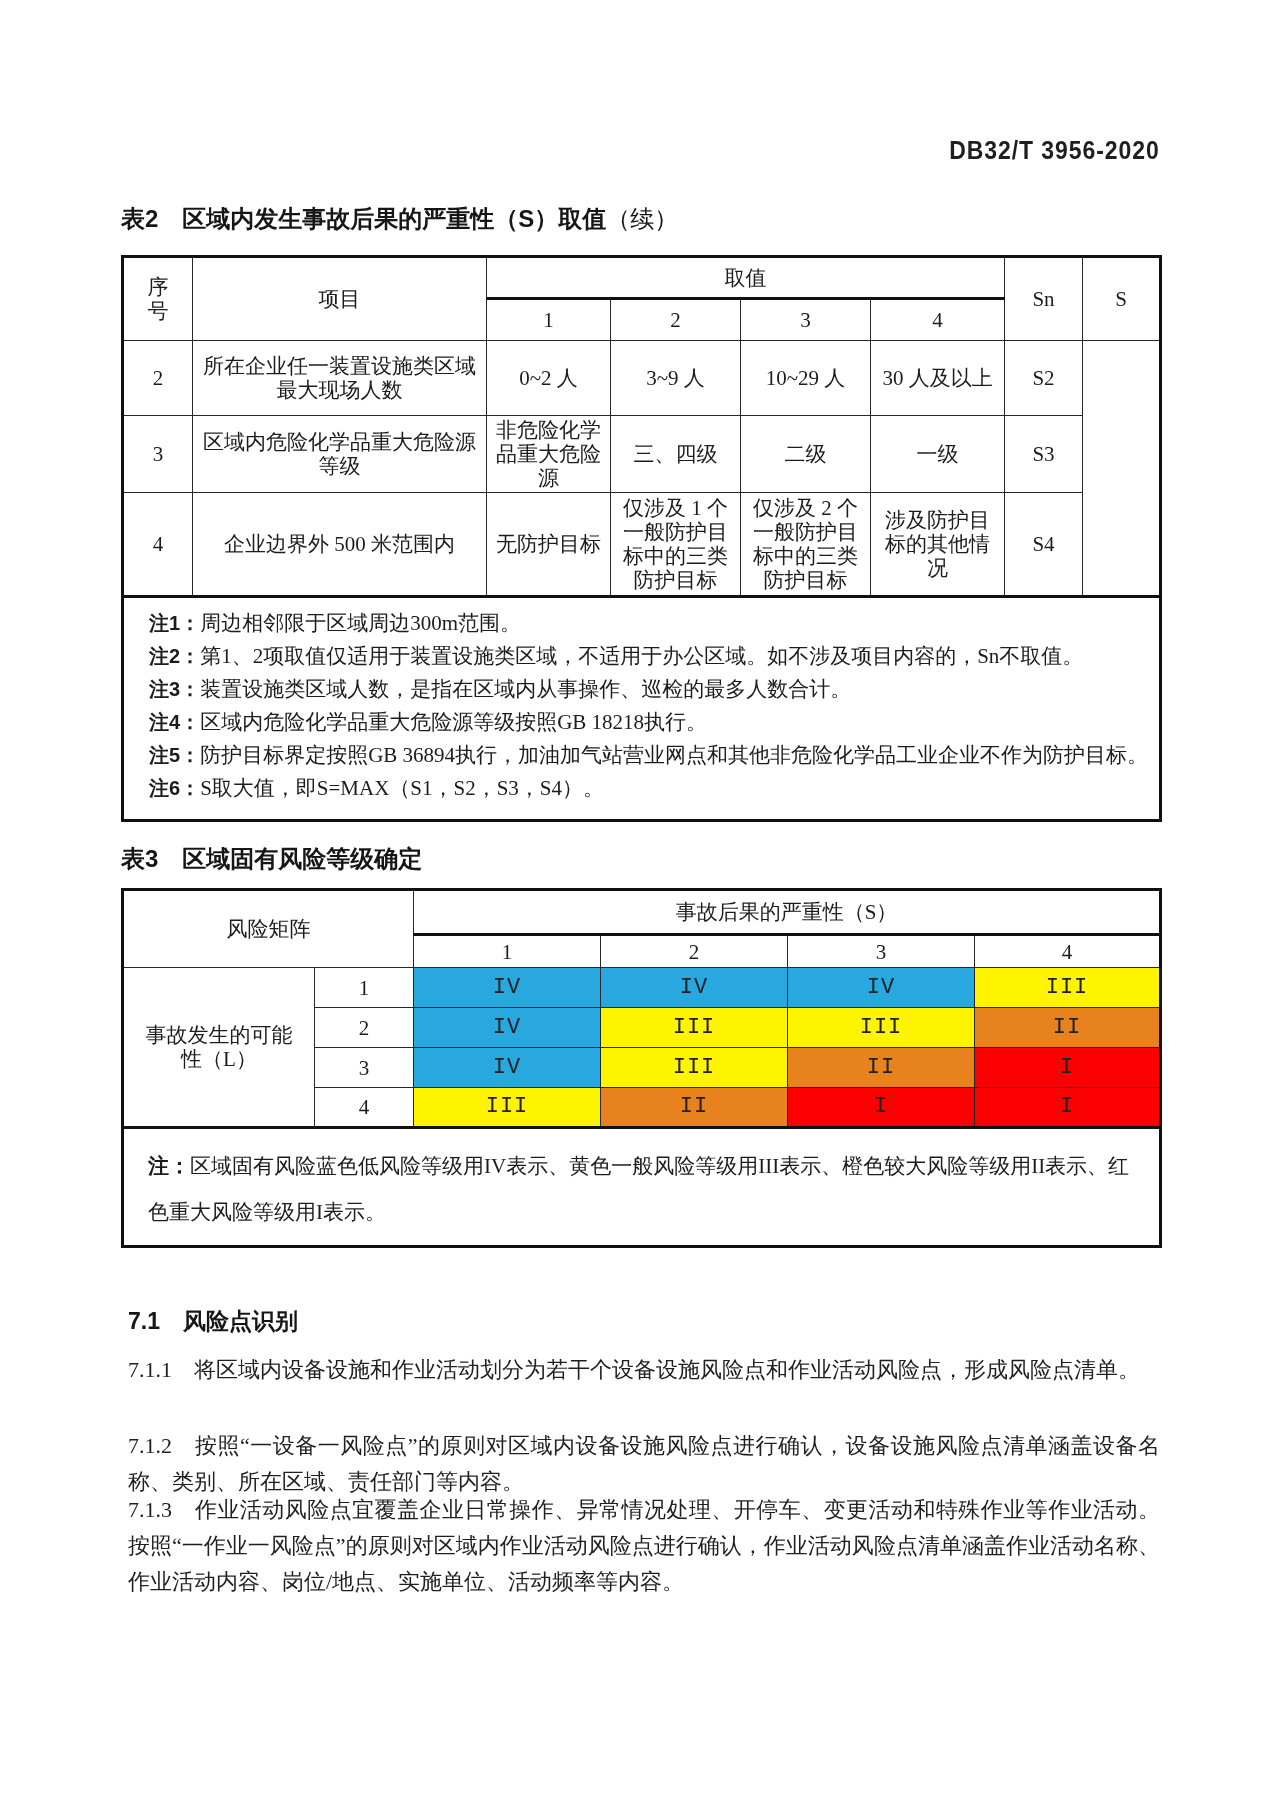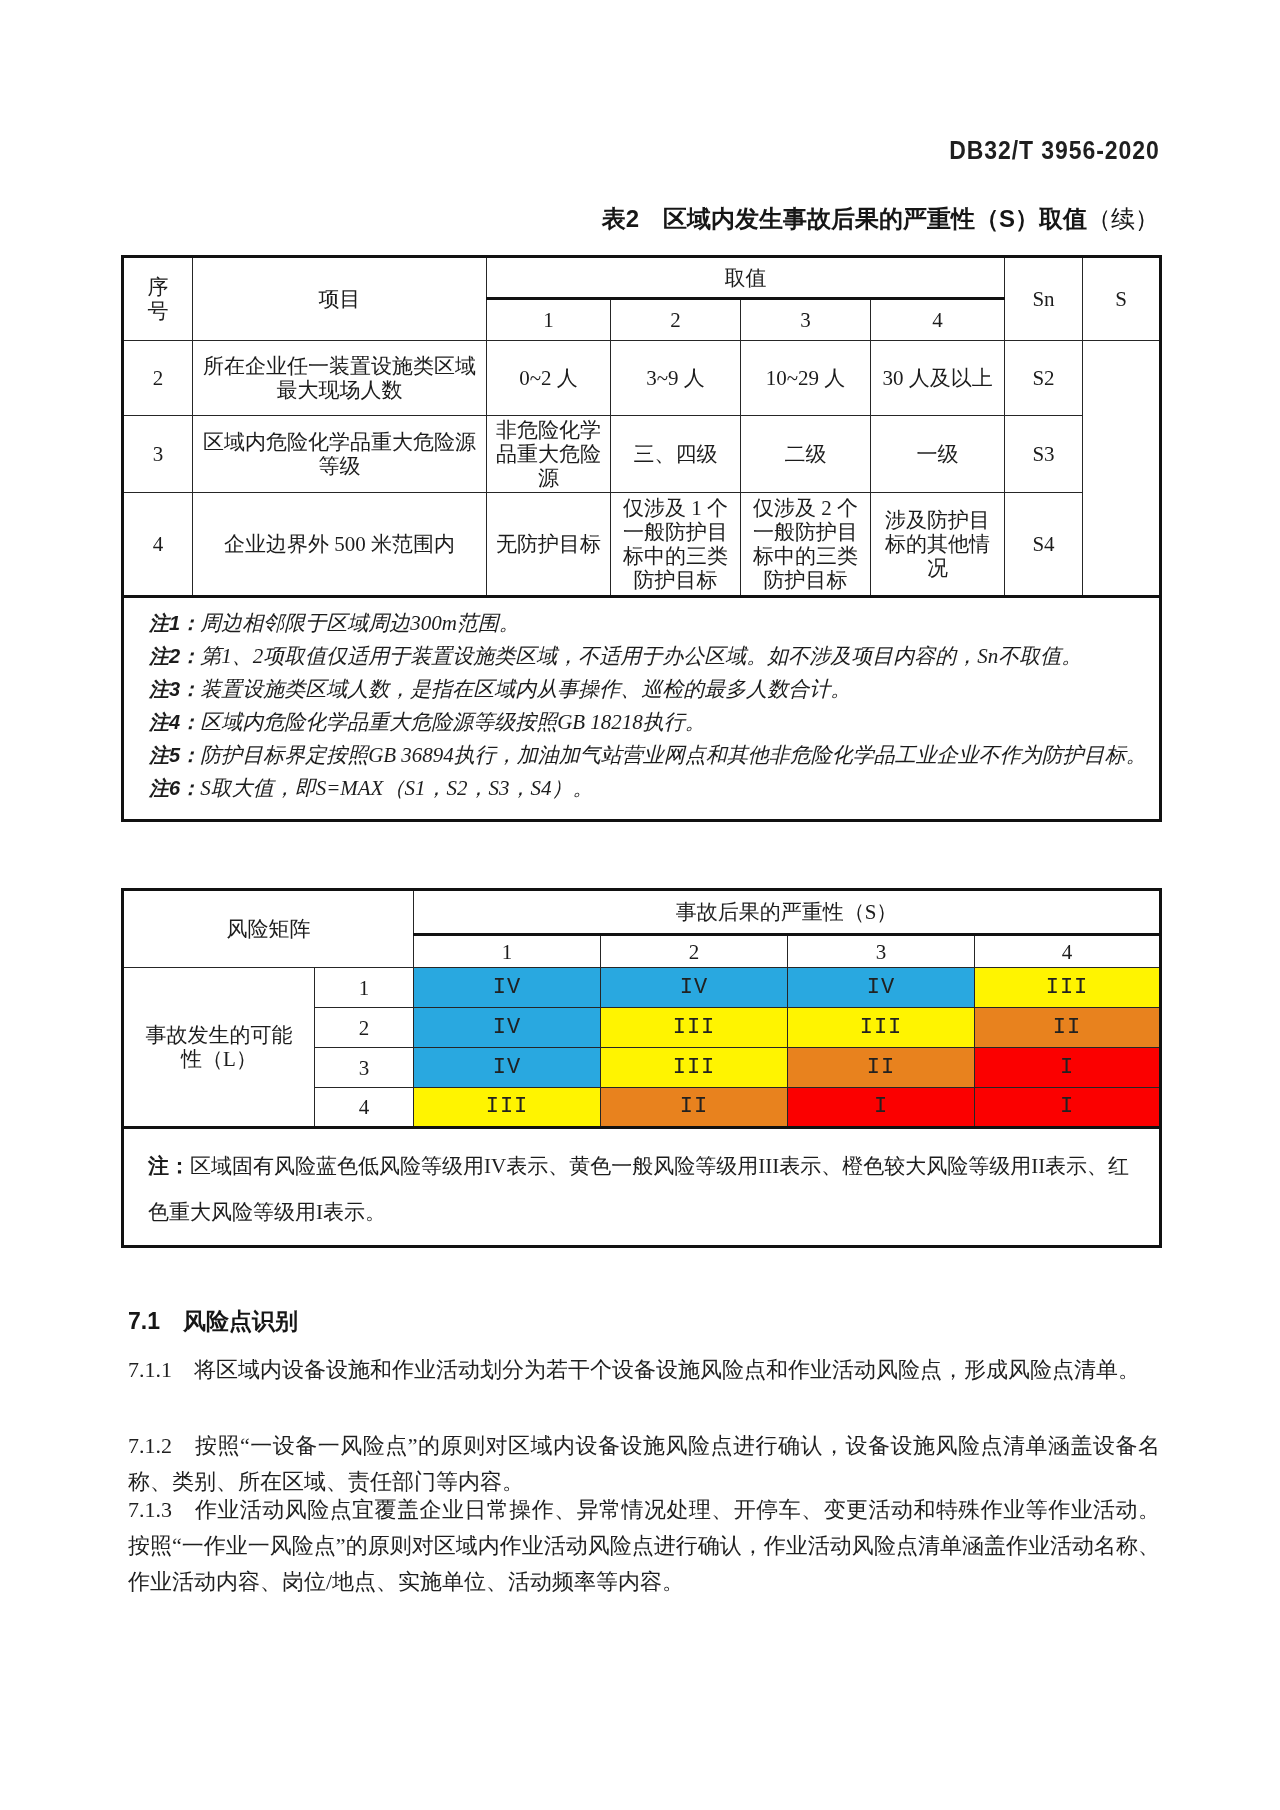--- a/index.html
+++ b/index.html
@@ -8,42 +8,42 @@
     font-family:"Liberation Serif",serif;color:#1f1f1f;overflow:hidden;
   }
   
   .doc-code{
     position:absolute;top:136px;right:120px;
     font-family:"Liberation Sans",sans-serif;font-size:25px;font-weight:600;
     letter-spacing:1px;transform:scaleX(.92);transform-origin:right;
   }
   
   .tbl-title{
-    position:absolute;left:121px;width:1038px;text-align:right;
+    position:absolute;left:121px;width:1038px;text-align:left;
     font-family:"Liberation Sans",sans-serif;font-size:24px;font-weight:bold;color:#161616;
   }
   .tbl-title .cont{font-weight:normal;font-family:"Liberation Serif",serif;}
   .t2-title{top:203px;}
   .t3-title{top:843px;}
   
   table{border-collapse:collapse;table-layout:fixed;}
   .t2,.t3{
     position:absolute;left:121px;width:1038px;border:3px solid #111;
     font-size:21px;line-height:24px;color:#1c1c1c;
   }
   .t2 td,.t3 td{border:1.5px solid #262626;text-align:center;vertical-align:middle;padding:2px 6px;}
   .t2{top:255px;}
   .t3{top:888px;}
   .thickb{border-bottom:3.5px solid #111 !important;}
   .left{text-align:center;padding:1px 8px !important;}
   .t2 .notes-cell{
     border-top:3px solid #111;text-align:left;vertical-align:top;
     padding:13px 10px 10px 25px;font-size:21px;
   }
-  .note-line{margin-bottom:9px;line-height:24px;font-style:italic;}
+  .note-line{margin-bottom:9px;line-height:24px;}
   .note-label{font-weight:bold;font-family:"Liberation Sans",sans-serif;font-size:20px;}
   
   .t3 .l-header{padding:0 20px;}
   .mcell{font-size:22px;letter-spacing:1px;color:#212121;font-family:Liberation Mono, monospace;}
   .t3 .note3-cell{
     border-top:3px solid #111;text-align:left;vertical-align:top;
     padding:14px 14px 10px 24px;line-height:46px;
   }
   
   .sec{position:absolute;left:128px;width:1032px;}
@@ -138,20 +138,21 @@
         <div class="note-line"><span class="note-label">注2：</span><span>第1、2项取值仅适用于装置设施类区域，不适用于办公区域。如不涉及项目内容的，Sn不取值。</span></div>
         <div class="note-line"><span class="note-label">注3：</span><span>装置设施类区域人数，是指在区域内从事操作、巡检的最多人数合计。</span></div>
         <div class="note-line"><span class="note-label">注4：</span><span>区域内危险化学品重大危险源等级按照GB 18218执行。</span></div>
         <div class="note-line"><span class="note-label">注5：</span><span>防护目标界定按照GB 36894执行，加油加气站营业网点和其他非危险化学品工业企业不作为防护目标。</span></div>
         <div class="note-line"><span class="note-label">注6：</span><span>S取大值，即S=MAX（S1，S2，S3，S4）。</span></div>
       </td>
     </tr>
   </tbody>
     </table>
 
+  <div class="tbl-title t3-title">表3　区域固有风险等级确定</div>
 
   <table class="t3">
     <colgroup>
       <col style="width:192px">
         <col style="width:99px">
         <col style="width:187px">
       <col style="width:187px">
         <col style="width:187px">
         <col style="width:186px">
     </colgroup>

